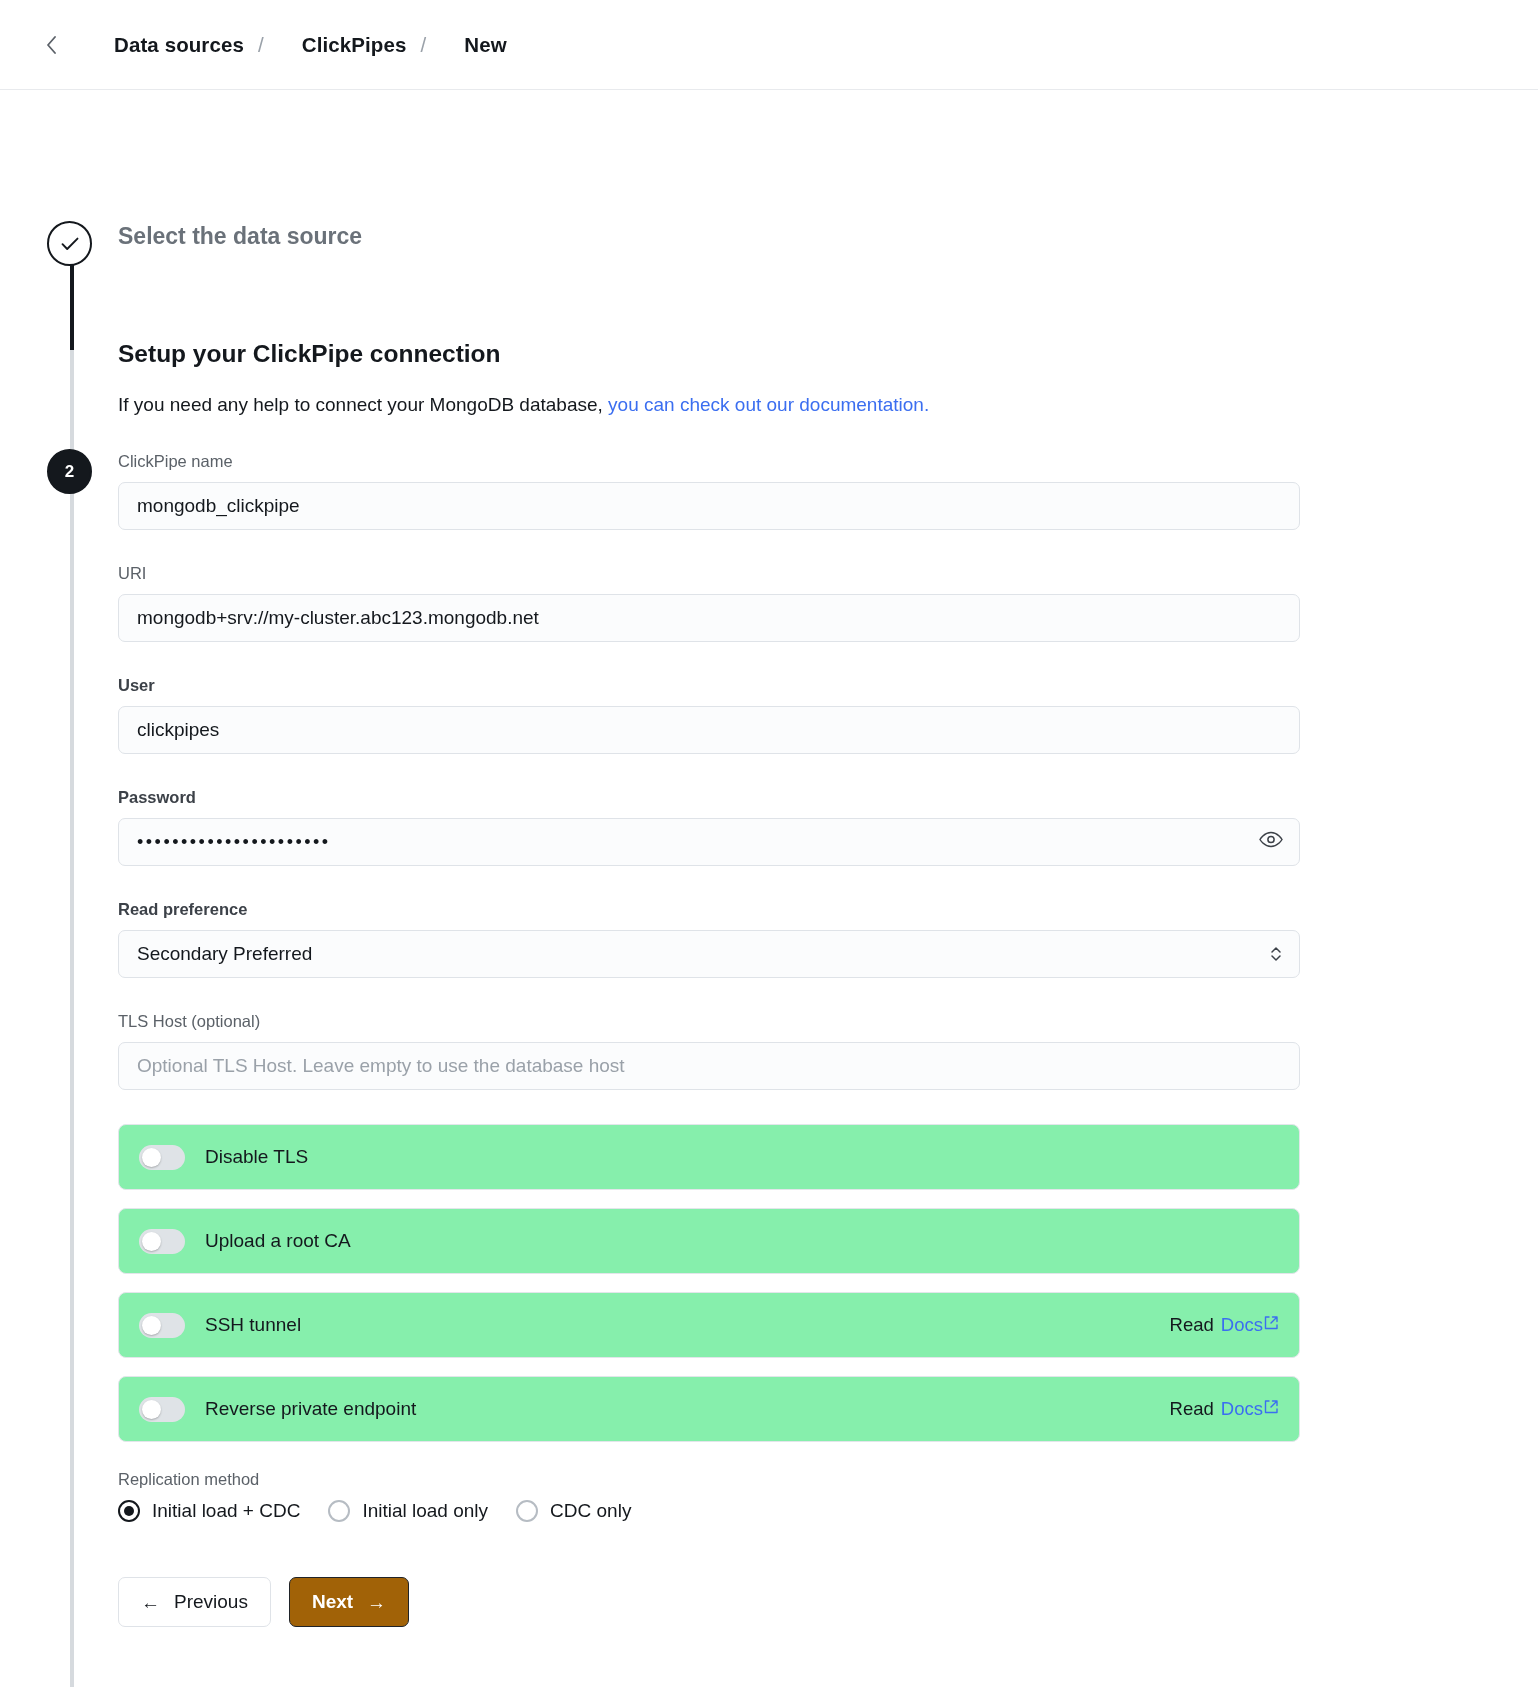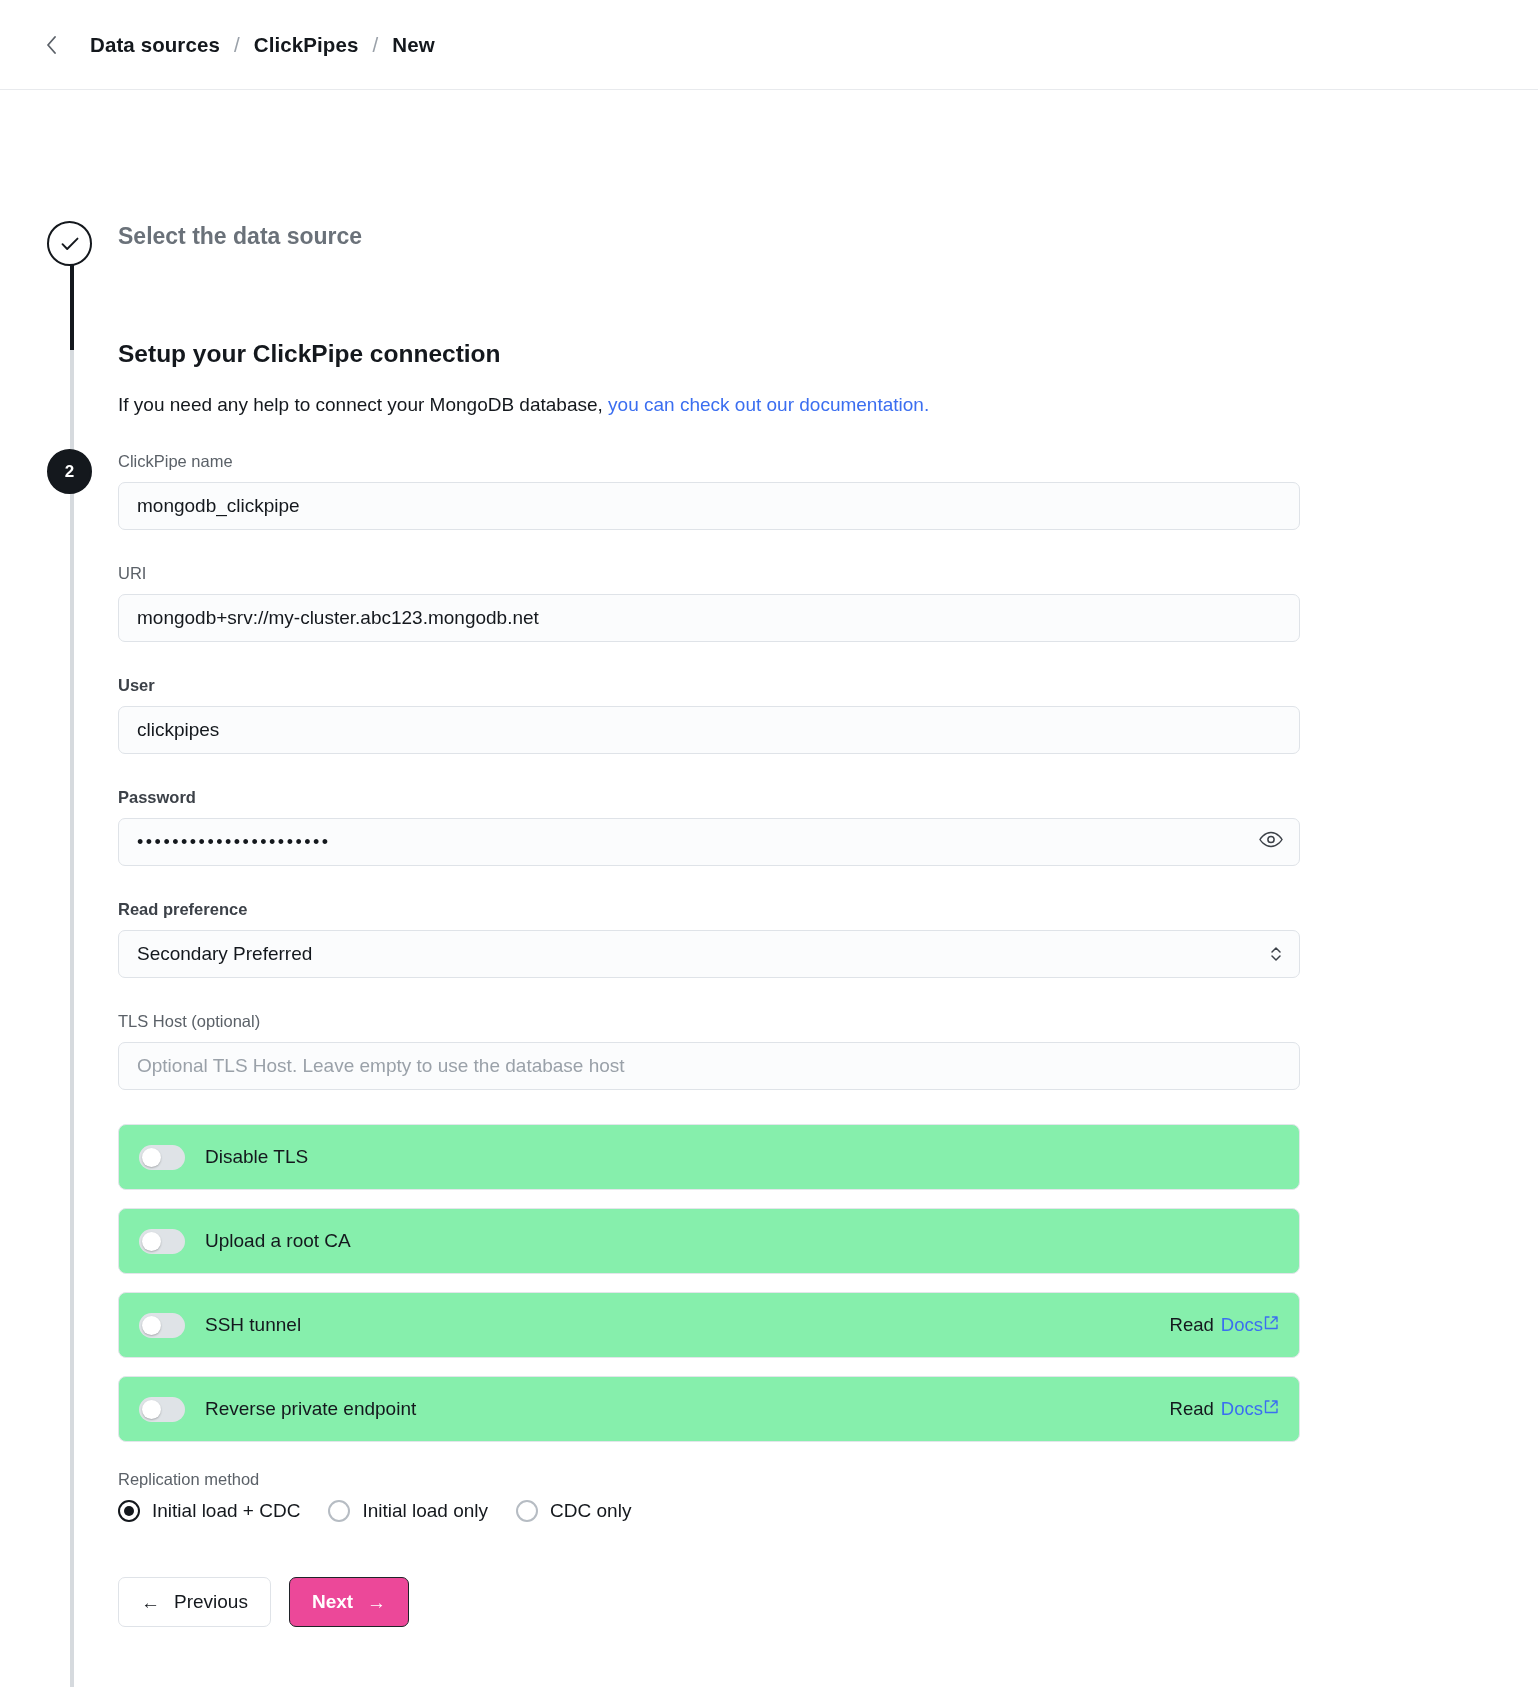--- a/index.html
+++ b/index.html
@@ -33,21 +33,21 @@
     cursor: pointer;
     user-select: none;
     margin-right: 12px;
   }
   .crumbs {
     display: flex; align-items: center; gap: 14px;
     font-size: 20.5px;
     font-weight: bold;
     letter-spacing: .1px;
   }
-  .crumb { color: #14181d; cursor: pointer; }
+  .crumb { color: #14181d; cursor: pointer; margin-left: 24px; }
   .crumb-sep { color: #9aa1a9; font-weight: normal; }
 
   
   .body {
     position: relative;
     padding: 0 0 60px 0;
   }
   .rail {
     position: absolute;
     left: 70px;
@@ -242,21 +242,21 @@
     align-items: center;
     gap: 14px;
     padding: 0 22px;
     font-size: 19px;
     cursor: pointer;
     border: 1px solid #dfe3e8;
     background: #ffffff;
     color: #14181d;
   }
   .btn-primary {
-    background: #ec4899;
+    background: #a16207;
     color: #ffffff;
     border-color: #1f2328;
     font-weight: bold;
   }
   .arrow { font-size: 19px; line-height: 1; }
 </style>
 </head>
 <body>
 
 <div class="page">

